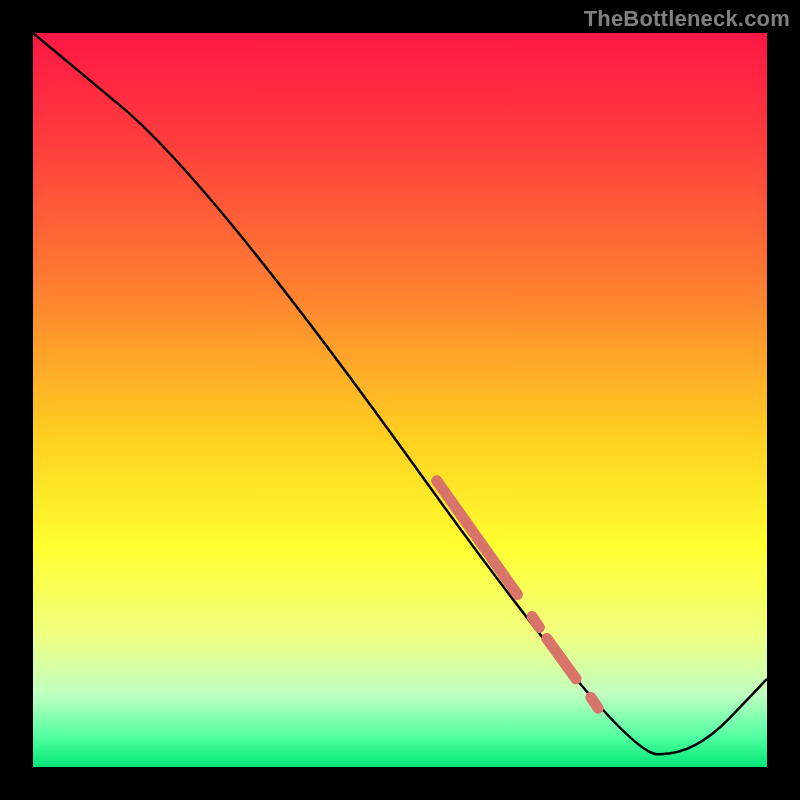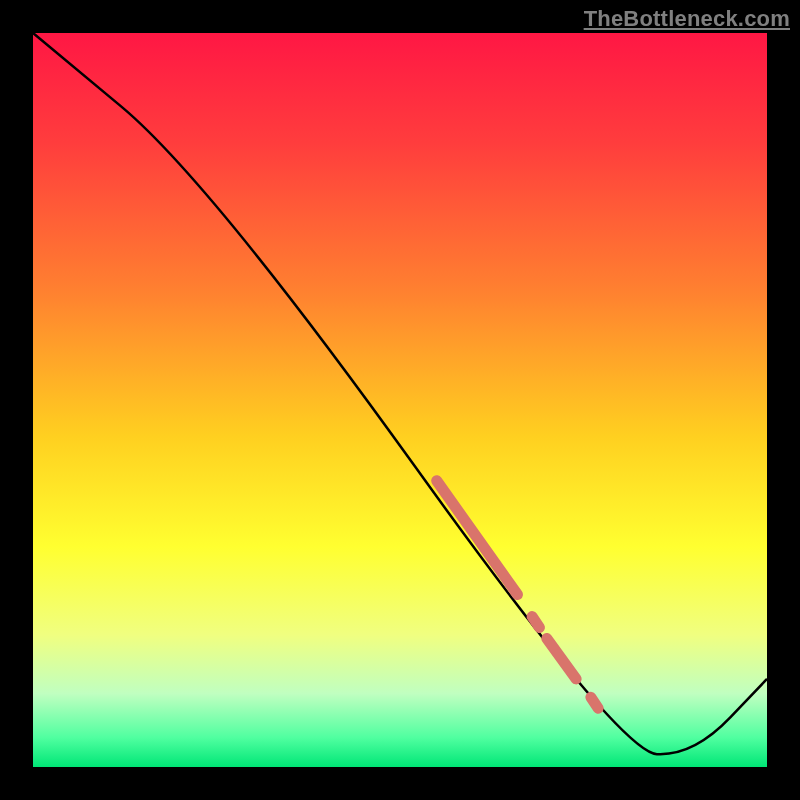--- a/index.html
+++ b/index.html
@@ -18,21 +18,20 @@
   }
   .watermark {
     position: absolute;
     top: 6px;
     right: 10px;
     color: #808080;
     font-size: 22px;
     font-weight: bold;
     z-index: 10;
     letter-spacing: 0.2px;
-    text-decoration: underline;
   }
   svg {
     display: block;
   }
 </style>
 </head>
 <body>
 <div class="container">
 
 <div class="watermark">TheBottleneck.com</div>

